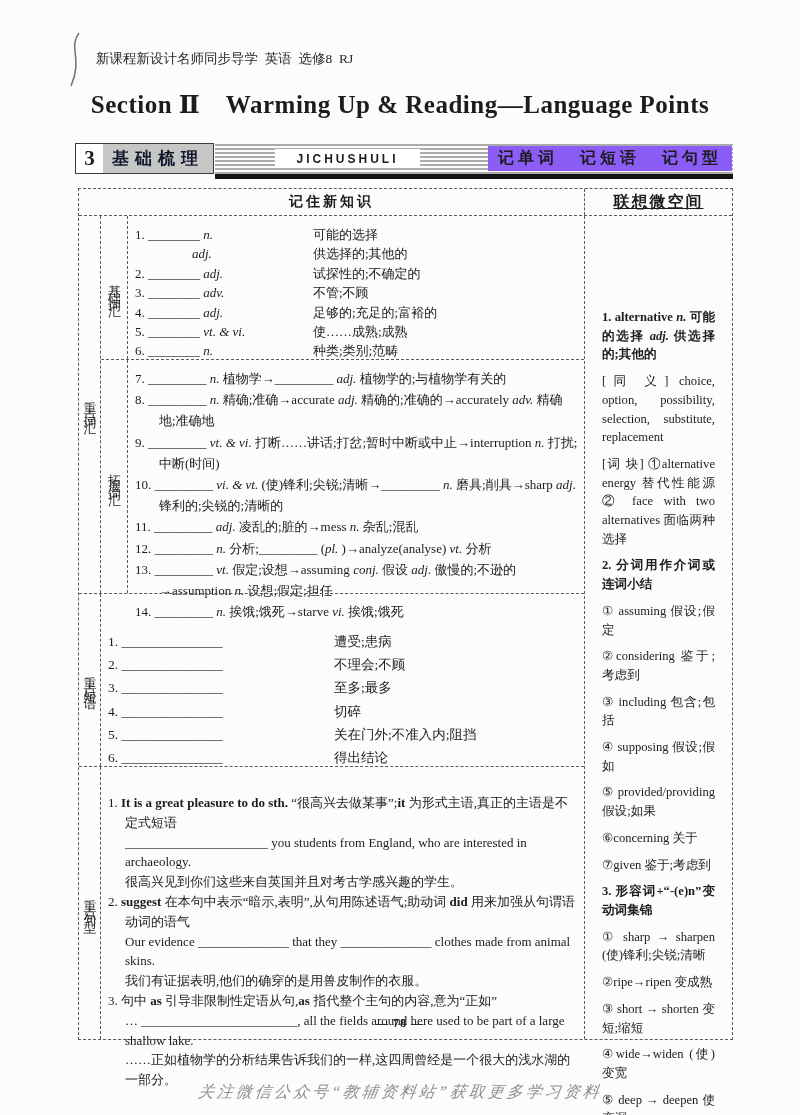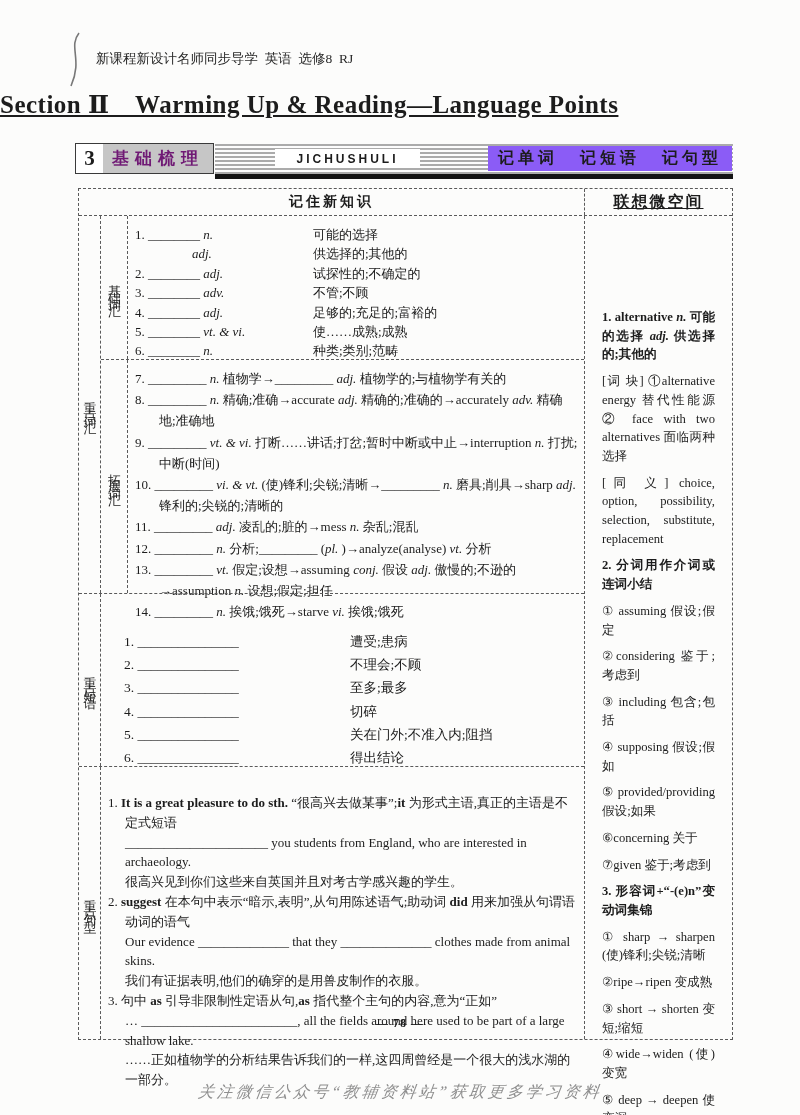--- a/index.html
+++ b/index.html
@@ -13,34 +13,34 @@
   .i  { font-style:italic; }
   .b  { font-weight:bold; }
   .bi { font-weight:bold; font-style:italic; }
   .u  { letter-spacing:0; }
 
   
   .squiggle { position:absolute; left:62px; top:30px; }
   .masthead { position:absolute; left:88px; top:50px; font-size:13.5px; color:#2a2a2a;margin-left:8px; }
 
   
-  .title { position:absolute; left:0; top:88px; width:100%; 
-           font-size:25px; font-weight:bold; letter-spacing:0.5px;text-decoration:underline; }
+  .title { position:absolute; left:0; top:88px; width:100%; text-align:center;
+           font-size:25px; font-weight:bold; letter-spacing:0.5px; }
 
   
   .banner { position:absolute; left:75px; top:143px; width:658px; height:36px; }
   .stripes { position:absolute; left:140px; right:0; top:1px; bottom:5px;
              background:repeating-linear-gradient(to bottom,#ababab 0 2px,#fdfdfd 2px 4px); }
   .blackbar { position:absolute; left:140px; right:0; bottom:0; height:5px; background:#141414; }
   .banner-left { position:absolute; left:0; top:0; height:31px; display:flex;
                  border:1.5px solid #3a3a3a; background:#c6c6c6; }
   .banner-num { width:27px; background:#fff; display:flex; align-items:center; justify-content:center;
                 font-size:21px; font-weight:bold; }
   .banner-title { padding:0 9px; display:flex; align-items:center; font-size:17px; font-weight:bold;
-                  letter-spacing:6px; color:#701a75; }
+                  letter-spacing:6px; color:#0f172a; }
   .banner-pinyin { position:absolute; left:200px; top:6px; width:145px; height:19px; background:#fff;
                    display:flex; align-items:center; justify-content:center;
                    font-family:"Liberation Sans","DejaVu Sans",sans-serif;
                    font-size:12px; font-weight:bold; letter-spacing:3px; }
   .banner-tags { position:absolute; right:1px; top:3px; height:25px; background:#8b5cf6;
                  display:flex; align-items:center; padding:0 10px; gap:22px;
                  font-size:16px; font-weight:bold; letter-spacing:4px; }
 
   
   .tbl { position:absolute; left:78px; top:188px; width:655px; height:852px;
@@ -50,21 +50,21 @@
              justify-content:center; font-weight:bold; font-size:14px; letter-spacing:3px; }
   .th-side { flex:1; display:flex; align-items:center; justify-content:center;
              font-weight:bold; font-size:16px; letter-spacing:2px;text-decoration:underline; }
   .tbody { flex:1; display:flex; min-height:0; }
   .main-col { width:506px; border-right:1px dashed #5a5a5a; display:flex; flex-direction:column; }
   .side-col { flex:1; padding:84px 9px 0 9px; font-size:12.6px; line-height:18.7px; }
   .side-col p { text-align:justify; margin:8px; }
 
   .sec { display:flex; min-height:0; }
   .sec-words { height:377px; flex:none; }
-  .sec-phr { height:173px; flex:none; border-top:1px dashed #5a5a5a;gap:16px; }
+  .sec-phr { height:173px; flex:none; border-top:1px dashed #5a5a5a; }
   .sec-snt { flex:1; border-top:1px dashed #5a5a5a; }
   .vlabel { width:22px; flex:none; border-right:1px dashed #5a5a5a;
             display:flex; align-items:center; justify-content:center; }
   .vtext { writing-mode:vertical-rl; text-orientation:upright; letter-spacing:7px;
            font-size:13px; color:#222; }
   .words-inner { flex:1; display:flex; flex-direction:column; min-width:0; }
   .wrow { display:flex; min-height:0; }
   .wrow-basic { height:143px; flex:none; }
   .wrow-ext { flex:1; border-top:1px dashed #5a5a5a; }
   .vlabel-inner { width:27px; }
@@ -226,22 +226,22 @@
             <div class="intro"><span>3. 句中 </span><span class="b">as</span><span> 引导非限制性定语从句,</span><span class="b">as</span><span> 指代整个主句的内容,意为“正如”</span></div>
             <div class="sub"><span>… </span><span class="u">________________________</span><span>, all the fields around here used to be part of a large shallow lake.</span></div>
             <div class="sub">……正如植物学的分析结果告诉我们的一样,这四周曾经是一个很大的浅水湖的一部分。</div>
           </div>
         </div>
 
       </div>
 
       <div class="side-col">
         <p><span class="b">1. alternative </span><span class="bi">n.</span><span class="b"> 可能的选择 </span><span class="bi">adj.</span><span class="b"> 供选择的;其他的</span></p>
+        <p><span>[同 义] choice, option, possibility, selection, substitute, replacement</span></p>
         <p><span>[词 块] ①alternative energy 替代性能源 ② face with two alternatives 面临两种选择</span></p>
-        <p><span>[同 义] choice, option, possibility, selection, substitute, replacement</span></p>
         <p><span class="b">2. 分词用作介词或连词小结</span></p>
         <p><span>① assuming 假设;假定</span></p>
         <p><span>②considering 鉴于;考虑到</span></p>
         <p><span>③ including 包含;包括</span></p>
         <p><span>④ supposing 假设;假如</span></p>
         <p><span>⑤ provided/providing 假设;如果</span></p>
         <p><span>⑥concerning 关于</span></p>
         <p><span>⑦given 鉴于;考虑到</span></p>
         <p><span class="b">3. 形容词+“-(e)n”变动词集锦</span></p>
         <p><span>① sharp → sharpen (使)锋利;尖锐;清晰</span></p>

